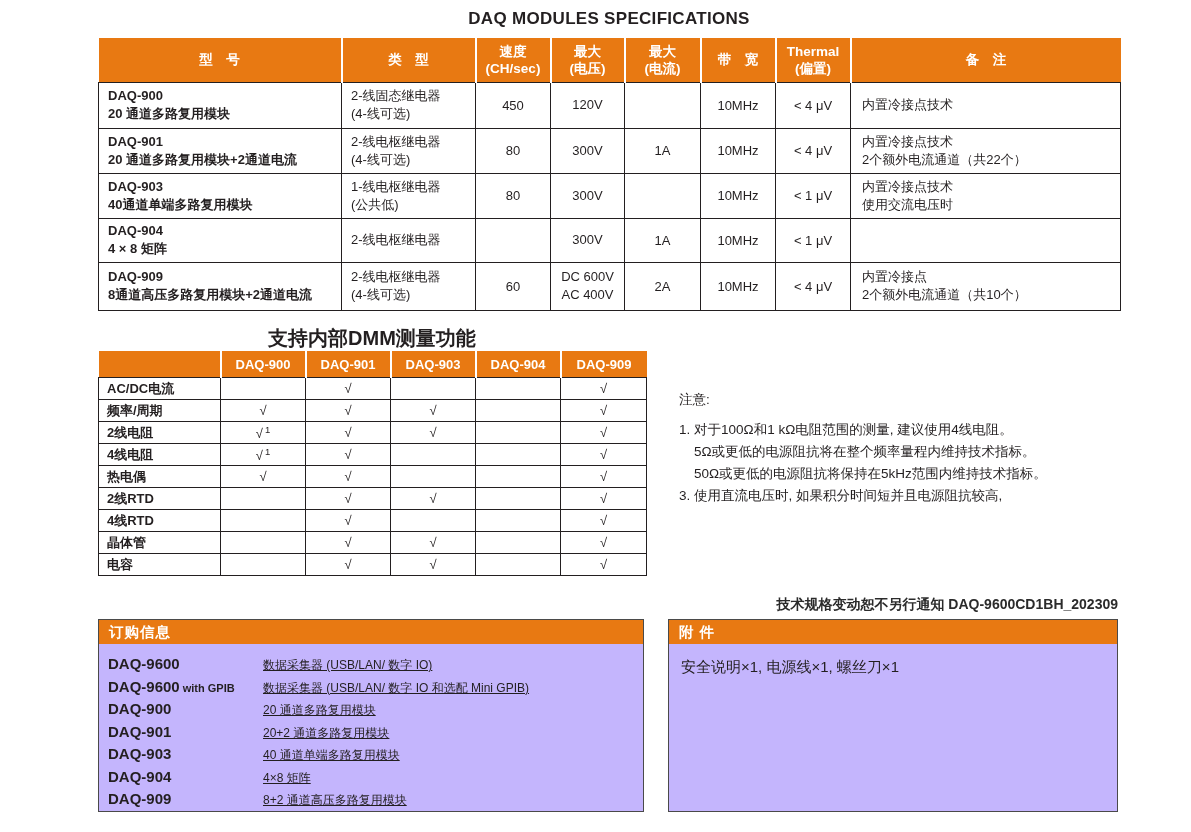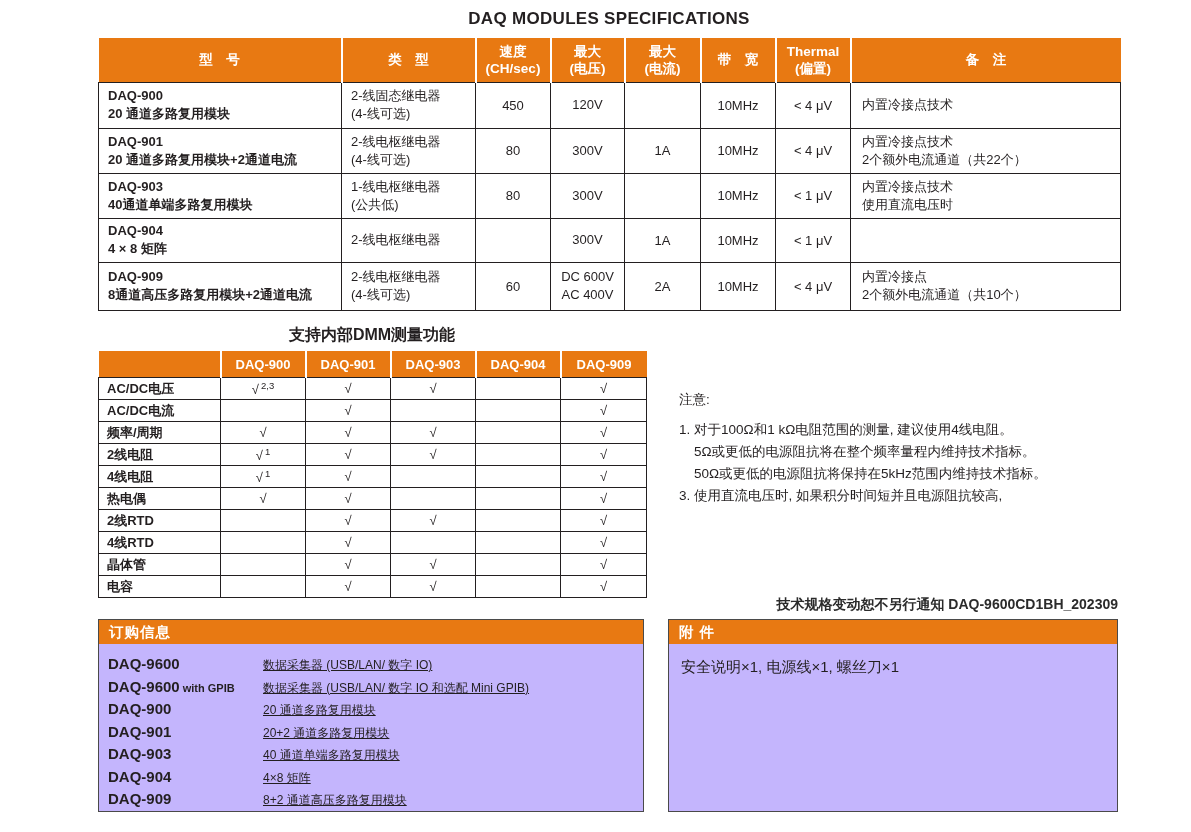--- a/index.html
+++ b/index.html
@@ -25,21 +25,21 @@
   .spec tbody tr:nth-child(3){height:45px;}
   .spec tbody tr:nth-child(4){height:44px;}
   .spec tbody tr:nth-child(5){height:48px;}
   .c-model{text-align:left;padding-left:9px !important;font-weight:bold;}
   .c-type{text-align:left;padding-left:9px !important;}
   .c-num{text-align:center;}
   .c-note{text-align:left;padding-left:11px !important;}
 
   
   .dmm-title{position:absolute;left:98px;top:325px;width:548px;text-align:center;
-             font-size:16px;font-weight:bold;}
+             font-size:20px;font-weight:bold;}
   .dmm{position:absolute;left:98px;top:351px;width:548px;}
   .dmm th{background:#E87912;color:#fff;font-weight:bold;font-size:13px;height:26px;
           text-align:center;vertical-align:middle;padding:0;border:none;border-left:2px solid #fff;}
   .dmm th:first-child{border-left:none;}
   .dmm td{border:1px solid #231f20;height:21px;font-size:13px;vertical-align:middle;padding:0;}
   .d-label{font-weight:bold;text-align:left;padding-left:8px !important;}
   .d-chk{text-align:center;}
   .d-chk sup{font-size:9.5px;margin-left:2px;}
 
   
@@ -167,21 +167,21 @@
           </td>
         <td class="c-num">80</td>
         <td class="c-num">
             <span>300V</span>
           </td>
         <td class="c-num"></td>
         <td class="c-num">10MHz</td>
         <td class="c-num">&lt; 1 μV</td>
         <td class="c-note">
             <span>内置冷接点技术</span>
-            <span>使用直流电压时</span>
+            <span>使用交流电压时</span>
           </td>
       </tr>
       <tr>
         <td class="c-model">
             <span>DAQ-904</span>
             <span>4 × 8 矩阵</span>
           </td>
         <td class="c-type">
             <span>2-线电枢继电器</span>
             <span></span>
@@ -238,28 +238,20 @@
         <th></th>
         <th>DAQ-900</th>
         <th>DAQ-901</th>
         <th>DAQ-903</th>
         <th>DAQ-904</th>
         <th>DAQ-909</th>
       </tr>
     </thead>
     <tbody>
       <tr>
-        <td class="d-label">AC/DC电压</td>
-        <td class="d-chk"><span>√</span><sup>2,3</sup></td>
-        <td class="d-chk"><span>√</span></td>
-        <td class="d-chk"><span>√</span></td>
-        <td class="d-chk"><span></span></td>
-        <td class="d-chk"><span>√</span></td>
-      </tr>
-      <tr>
         <td class="d-label">AC/DC电流</td>
         <td class="d-chk"><span></span></td>
         <td class="d-chk"><span>√</span></td>
         <td class="d-chk"><span></span></td>
         <td class="d-chk"><span></span></td>
         <td class="d-chk"><span>√</span></td>
       </tr>
       <tr>
         <td class="d-label">频率/周期</td>
         <td class="d-chk"><span>√</span></td>

